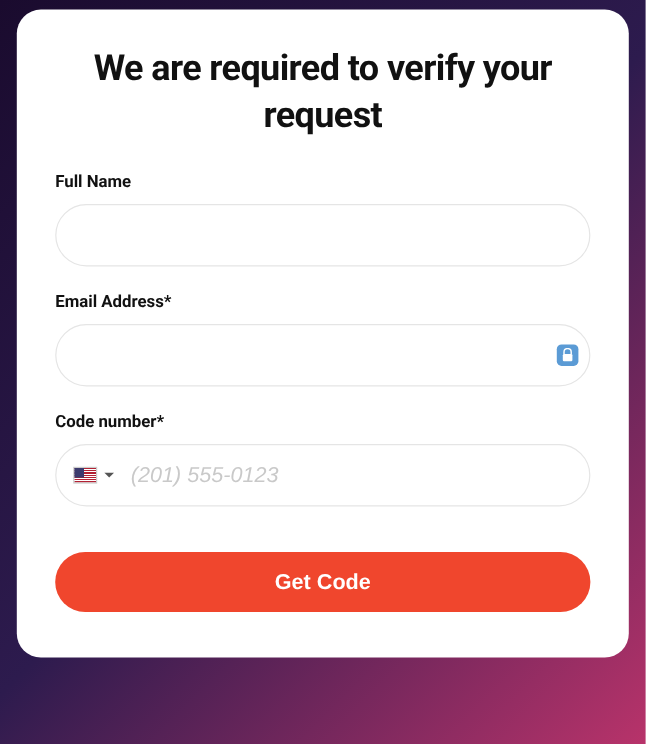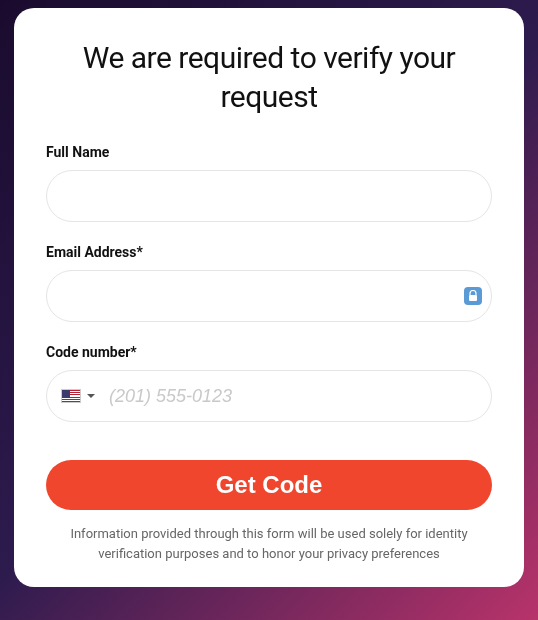--- a/index.html
+++ b/index.html
@@ -19,21 +19,21 @@
       position: relative;
     }
     .card {
       background: #ffffff;
       border-radius: 20px;
       width: 510px;
       padding: 30px 32px 24px 32px;
     }
     .title {
       font-size: 30px;
-      font-weight: 400;
+      font-weight: 700;
       color: #111111;
       text-align: center;
       line-height: 1.3;
       margin-bottom: 28px;
       letter-spacing: -0.5px;
     }
     .field-group {
       margin-bottom: 22px;
     }
     .field-label {
@@ -127,21 +127,21 @@
       color: #c9c9c9;
       font-weight: 500;
     }
     .submit-btn {
       width: 100%;
       height: 50px;
       background: #f0462d;
       border: none;
       border-radius: 25px;
       color: #ffffff;
-      font-size: 24px;
+      font-size: 18px;
       font-weight: 700;
       cursor: pointer;
       margin-top: 16px;
       margin-bottom: 14px;
     }
     .disclaimer {
       font-size: 13px;
       color: #666666;
       text-align: center;
       line-height: 1.5;
@@ -194,14 +194,13 @@
       <div class="flag-dropdown">
         <span class="flag-us"></span>
         <span class="caret-down"></span>
       </div>
       <input type="tel" class="phone-input" placeholder="(201) 555-0123" style="">
     </div>
   </div>
 
   <button class="submit-btn">Get Code</button>
 
-  <p class="disclaimer">Information provided through this form will be used solely for identity verification purposes and to honor your privacy preferences</p>
 </div>
 
 </body></html>

